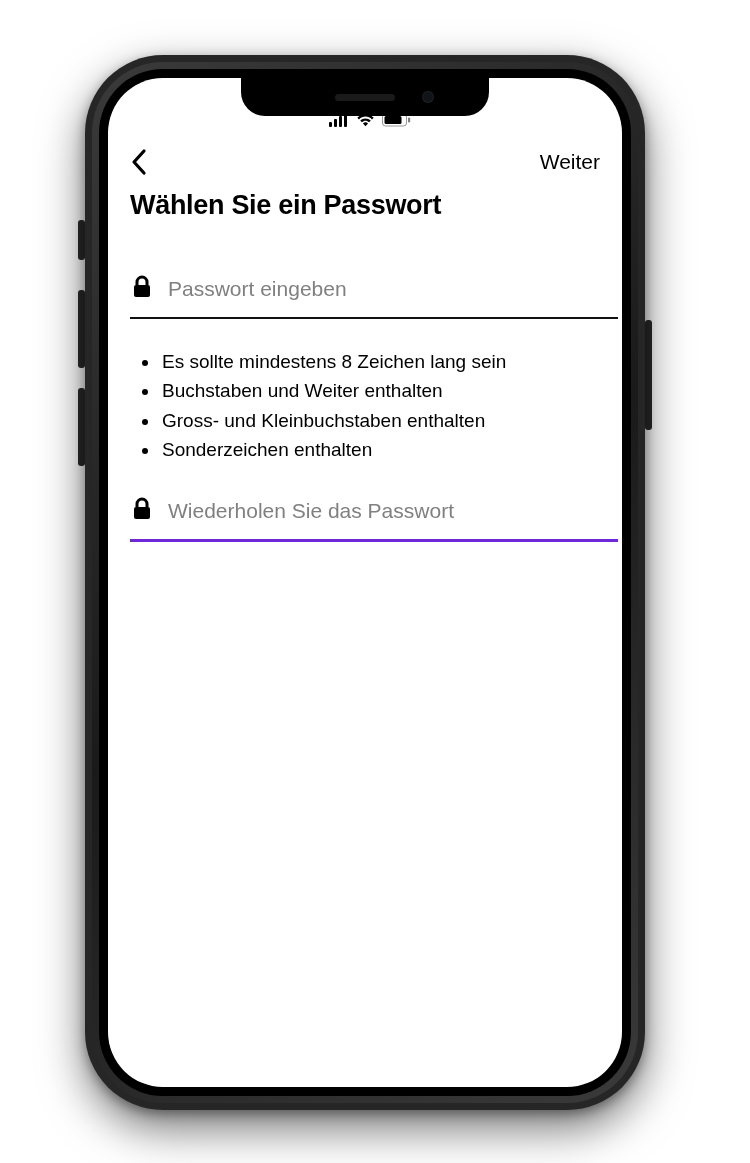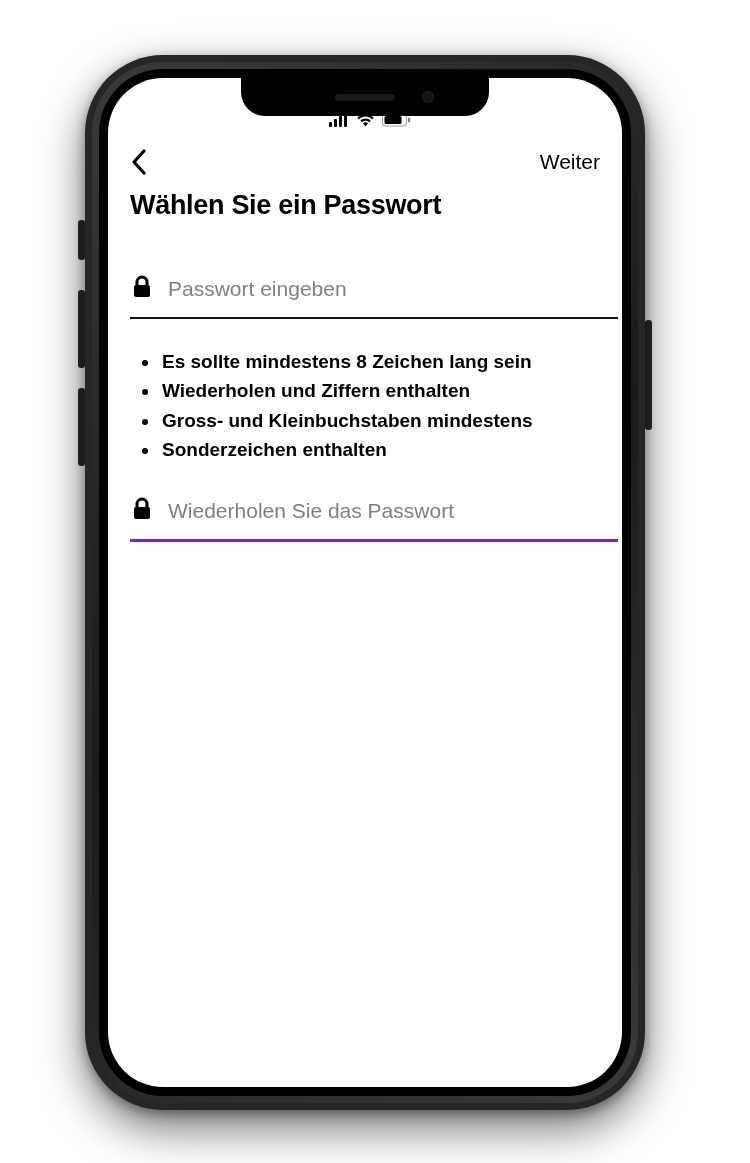--- a/index.html
+++ b/index.html
@@ -168,21 +168,21 @@
   }
   .field input::placeholder { color: #808080; }
 
   .rules {
     margin: 28px 0 0 0;
     padding: 0 0 0 30px;
     list-style: disc;
     font-size: 19px;
     line-height: 1.55;
   }
-  .rules li { padding-left: 2px; font-weight: bold; }
+  .rules li { padding-left: 2px; }
 
   .lock-icon { flex: 0 0 auto; }
 </style>
 </head>
 <body>
 
 <div class="canvas">
   <div class="shadow"></div>
 
   <div class="side-btn side-left1"></div>
@@ -247,22 +247,22 @@
           <svg width="20" height="24" viewBox="0 0 20 24">
             <rect x="2" y="10" width="16" height="12" rx="2" fill="#000"></rect>
             <path d="M5 10 V7 a5 5 0 0 1 10 0 V10" fill="none" stroke="#000" stroke-width="3"></path>
           </svg>
         </span>
         <input type="password" placeholder="Passwort eingeben" style="">
       </div>
 
       <ul class="rules">
         <li>Es sollte mindestens 8 Zeichen lang sein</li>
-        <li>Wiederholen und Ziffern enthalten</li>
-        <li>Gross- und Kleinbuchstaben mindestens</li>
+        <li>Buchstaben und Weiter enthalten</li>
+        <li>Gross- und Kleinbuchstaben enthalten</li>
         <li>Sonderzeichen enthalten</li>
       </ul>
 
       <div class="field secondary">
         <span class="lock-icon">
           <svg width="20" height="24" viewBox="0 0 20 24">
             <rect x="2" y="10" width="16" height="12" rx="2" fill="#000"></rect>
             <path d="M5 10 V7 a5 5 0 0 1 10 0 V10" fill="none" stroke="#000" stroke-width="3"></path>
           </svg>
         </span>

